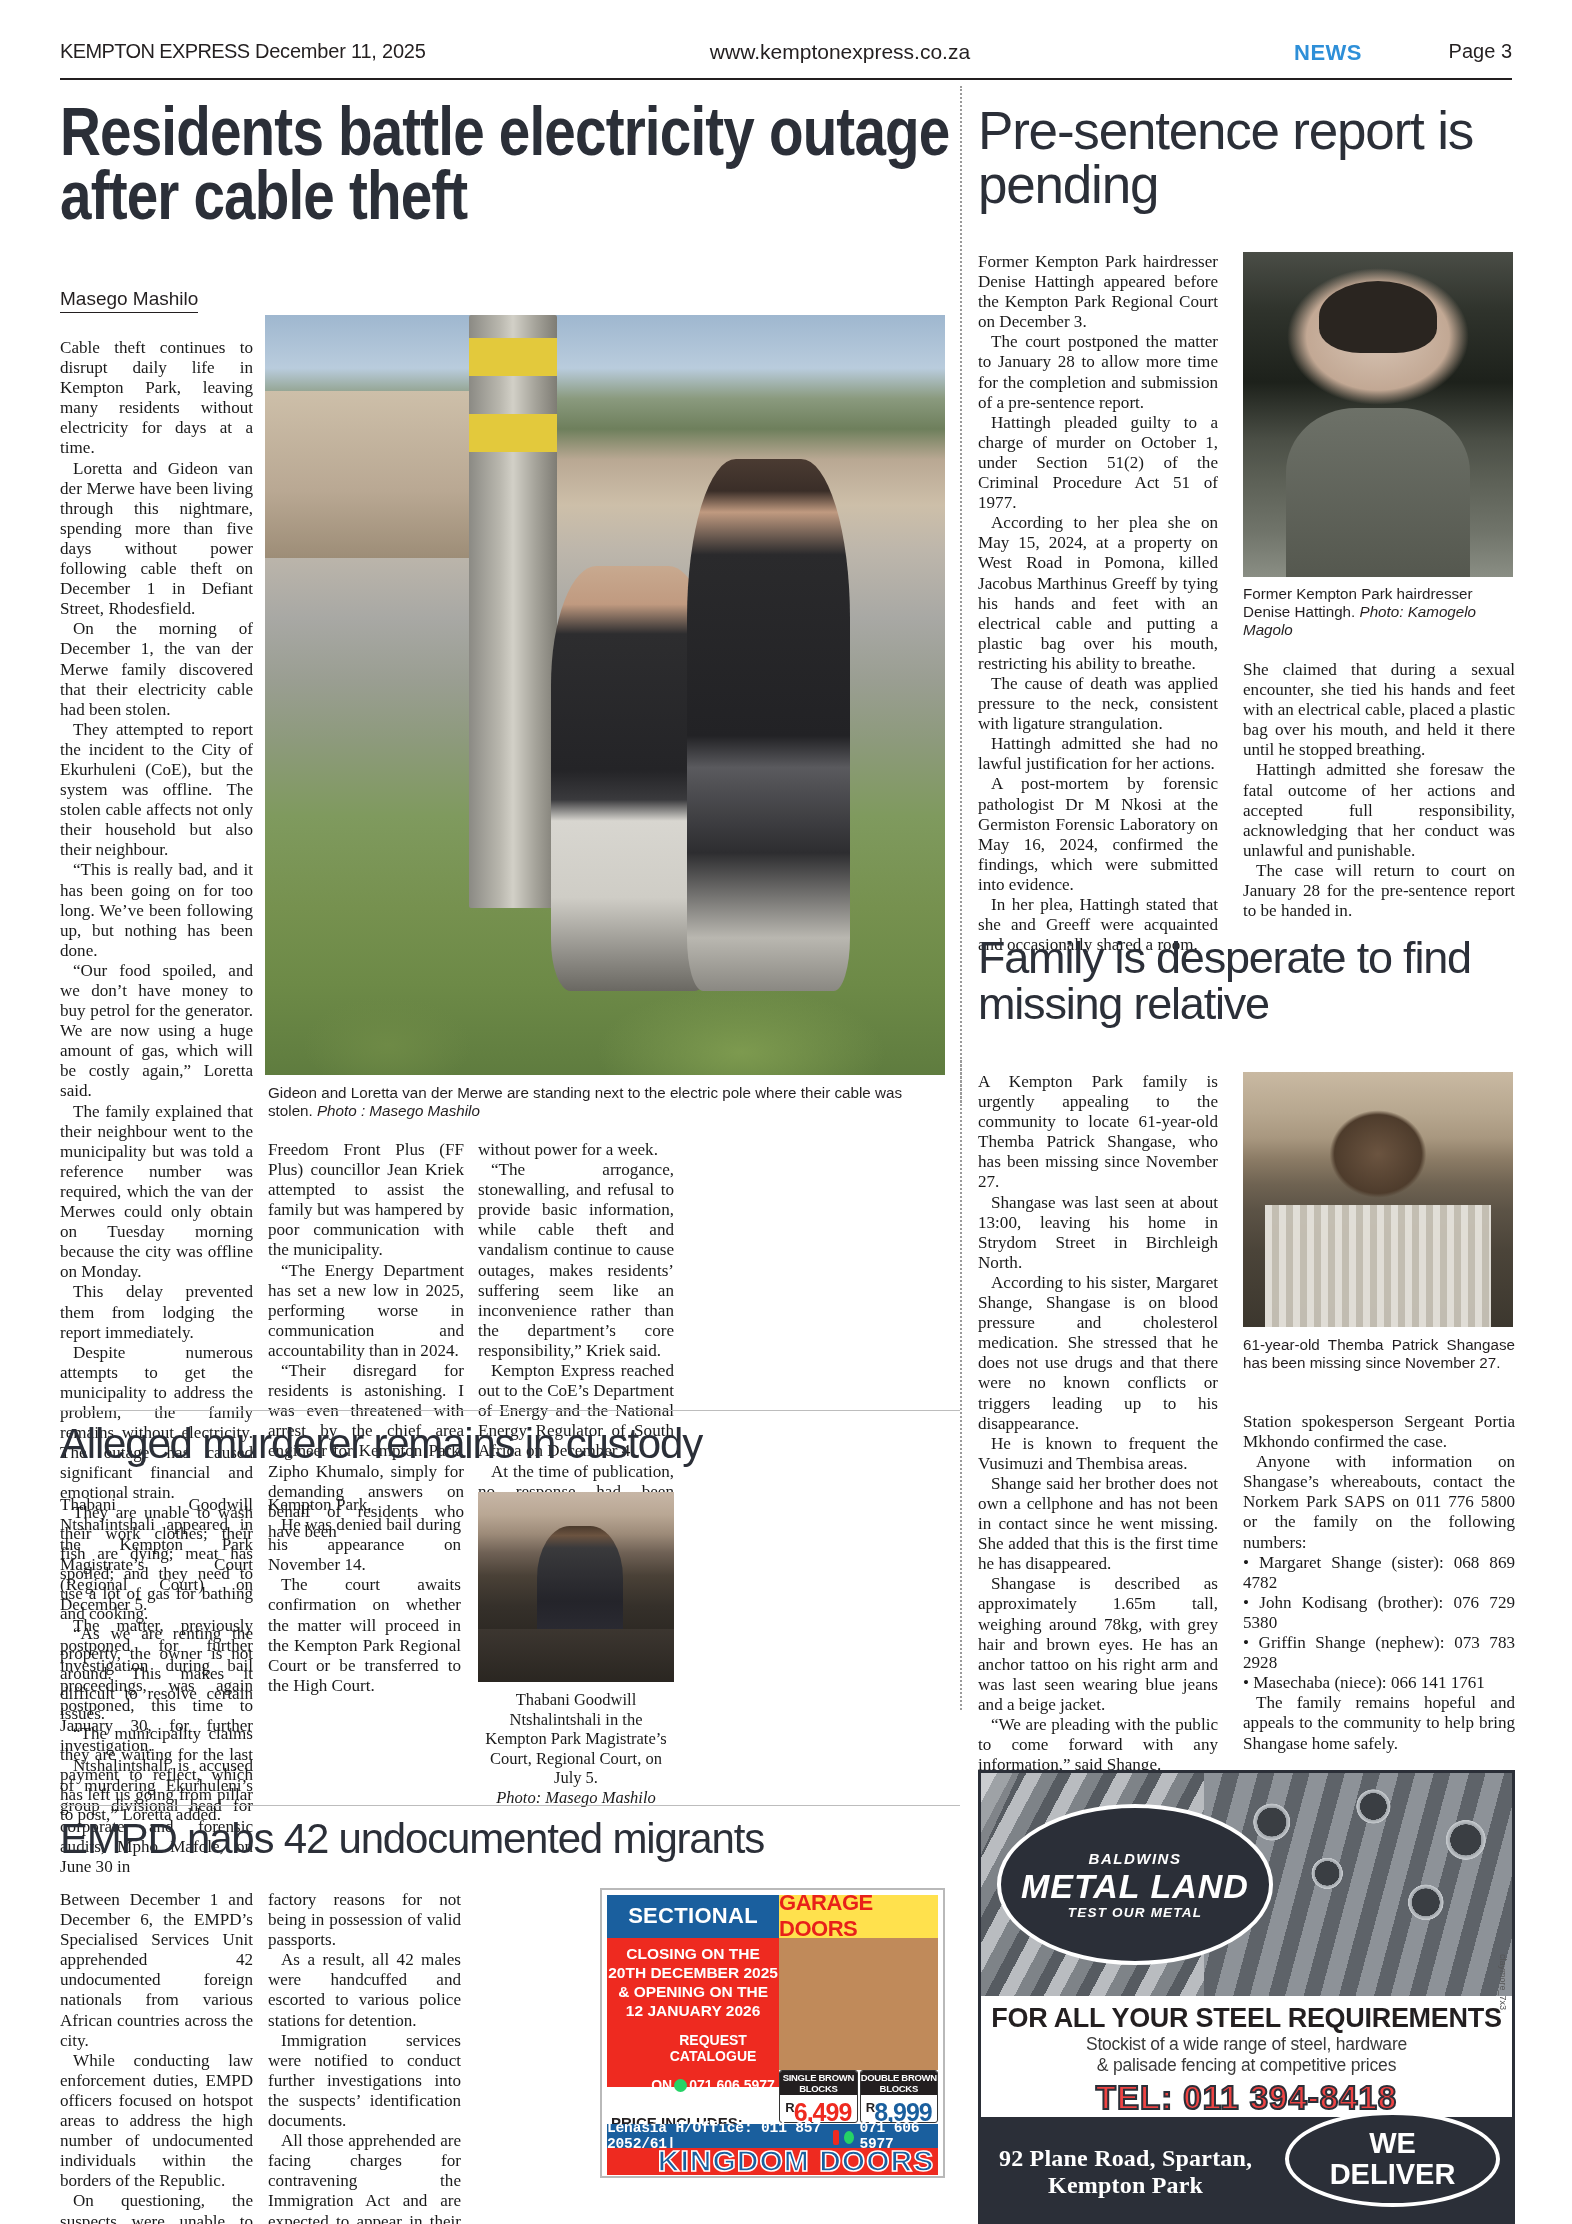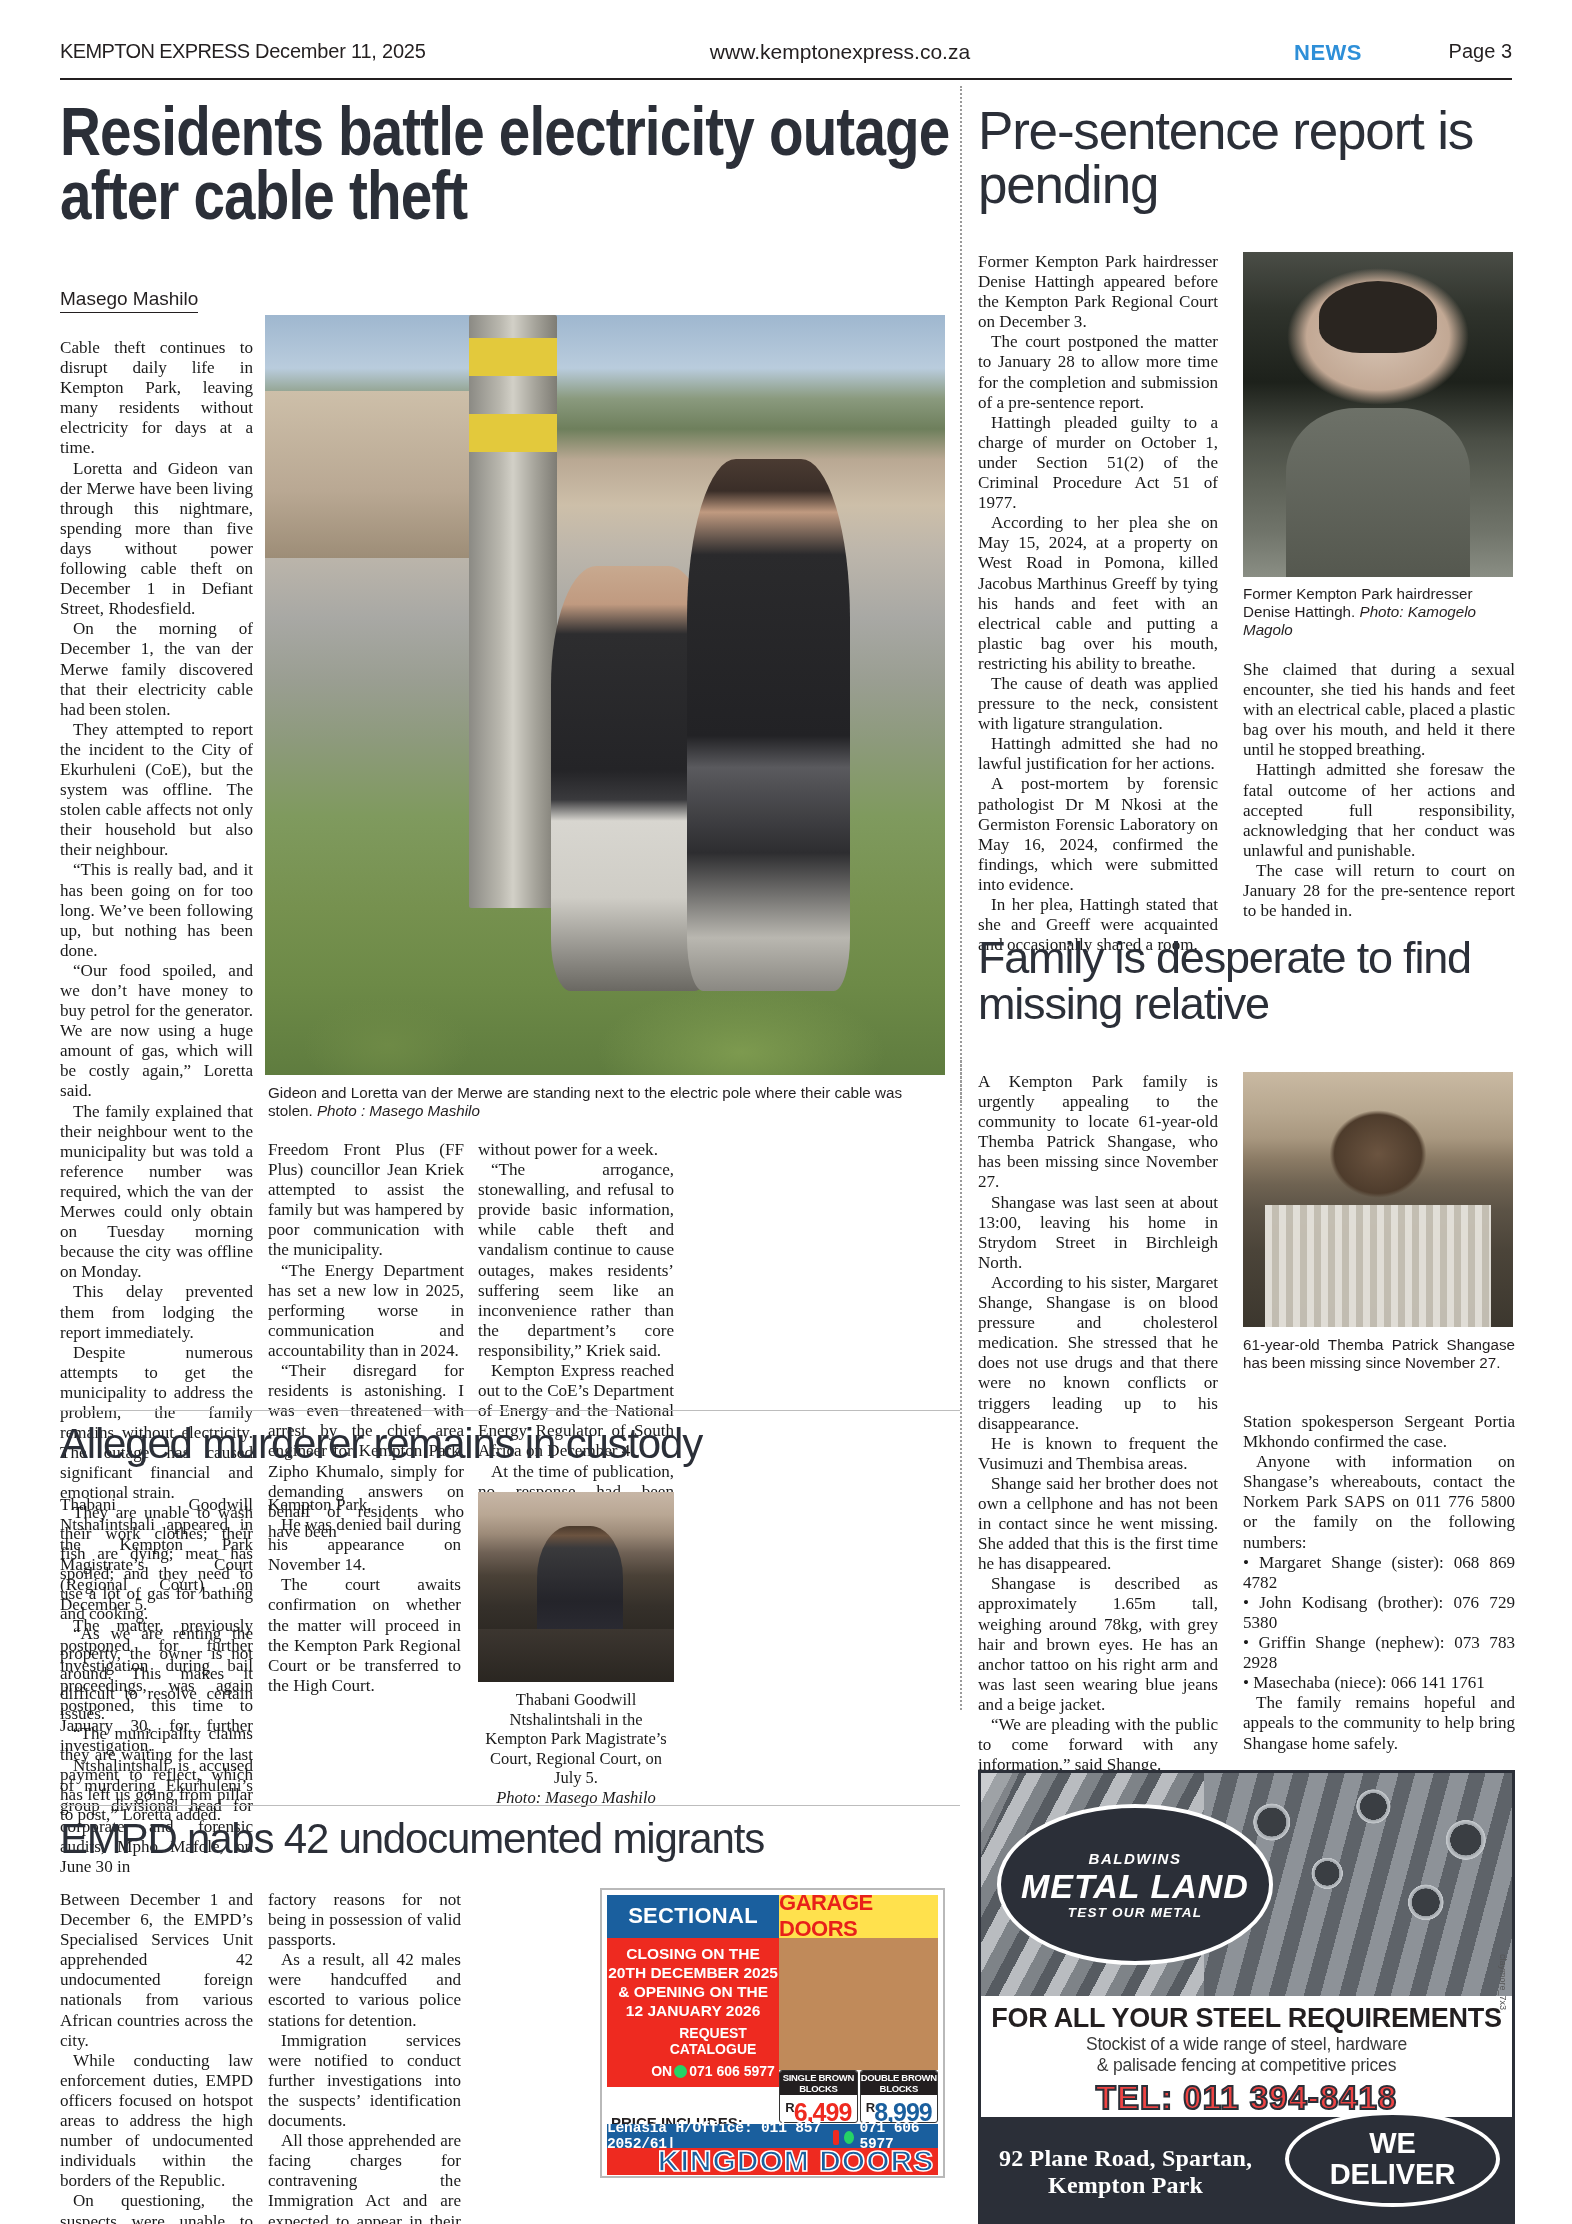--- a/index.html
+++ b/index.html
@@ -186,21 +186,21 @@
     font-size:22px; display:flex; align-items:center; justify-content:center;
     letter-spacing:-0.5px;
   }
   .kd-red {
     position:absolute; left:0; top:15.5%; width:52%; height:54%;
     background:#ee2a20; color:#fff;
     font-family:"Liberation Sans", sans-serif; font-weight:700;
     text-align:center; padding-top:6px;
   }
   .kd-red div { font-size:15.5px; line-height:19px; }
-  .kd-red .cat { font-size:14px; line-height:16.5px; margin-top:5px;padding-left:40px; }
+  .kd-red .cat { font-size:14px; line-height:16.5px; margin-top:12px;padding-left:40px; }
   .wa {
     display:inline-block; width:13px; height:13px; border-radius:50%;
     background:#25d366; position:relative; top:2px; margin:0 2px;
   }
   .kd-doorimg {
     position:absolute; left:52%; top:15.5%; width:48%; height:48%;
     background:
       repeating-linear-gradient(0deg, #c98f5f 0 20px, #b87c4d 20px 23px),
       repeating-linear-gradient(90deg, rgba(0,0,0,.12) 0 1px, rgba(0,0,0,0) 1px 34px),
       #c08category;

